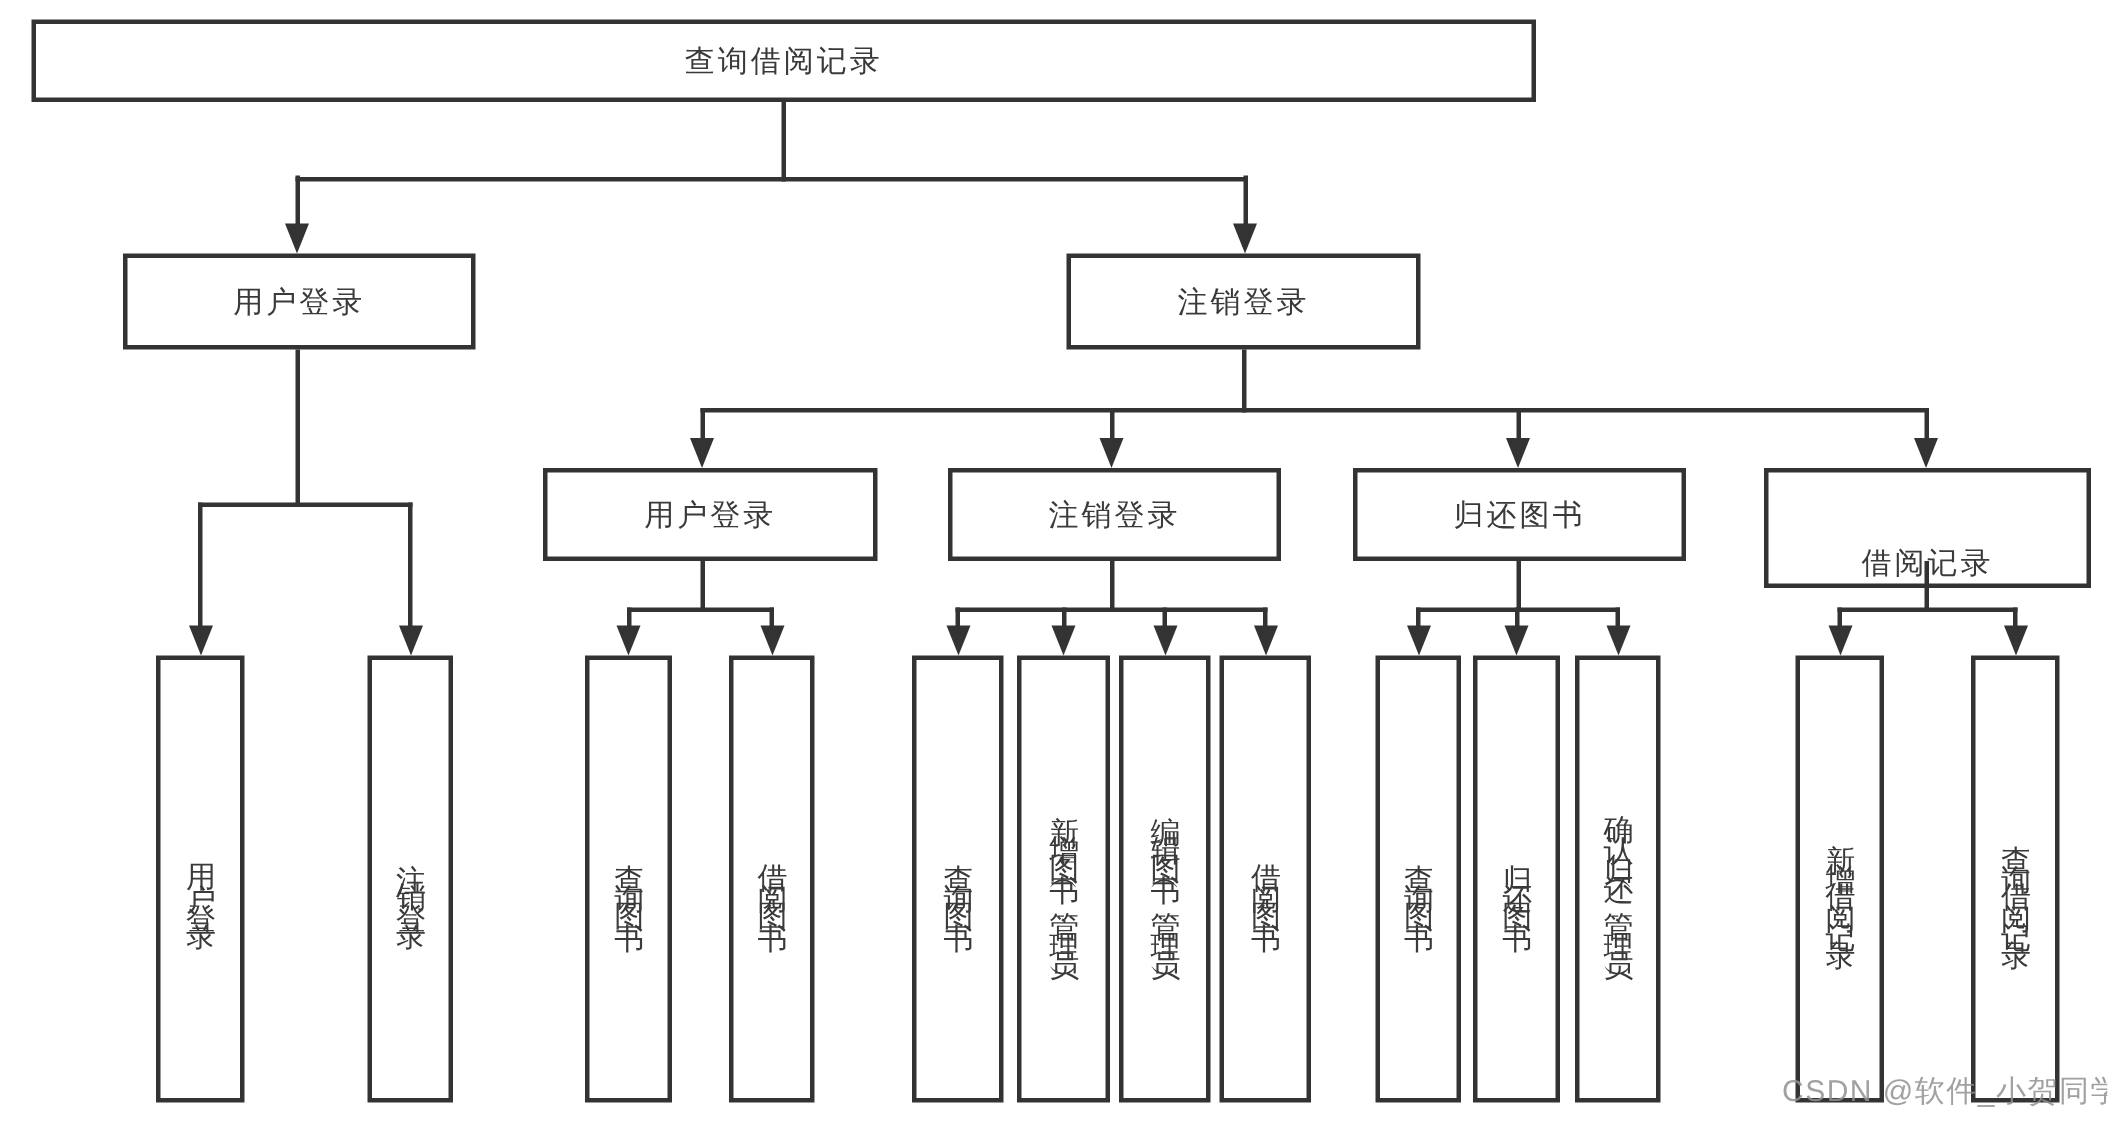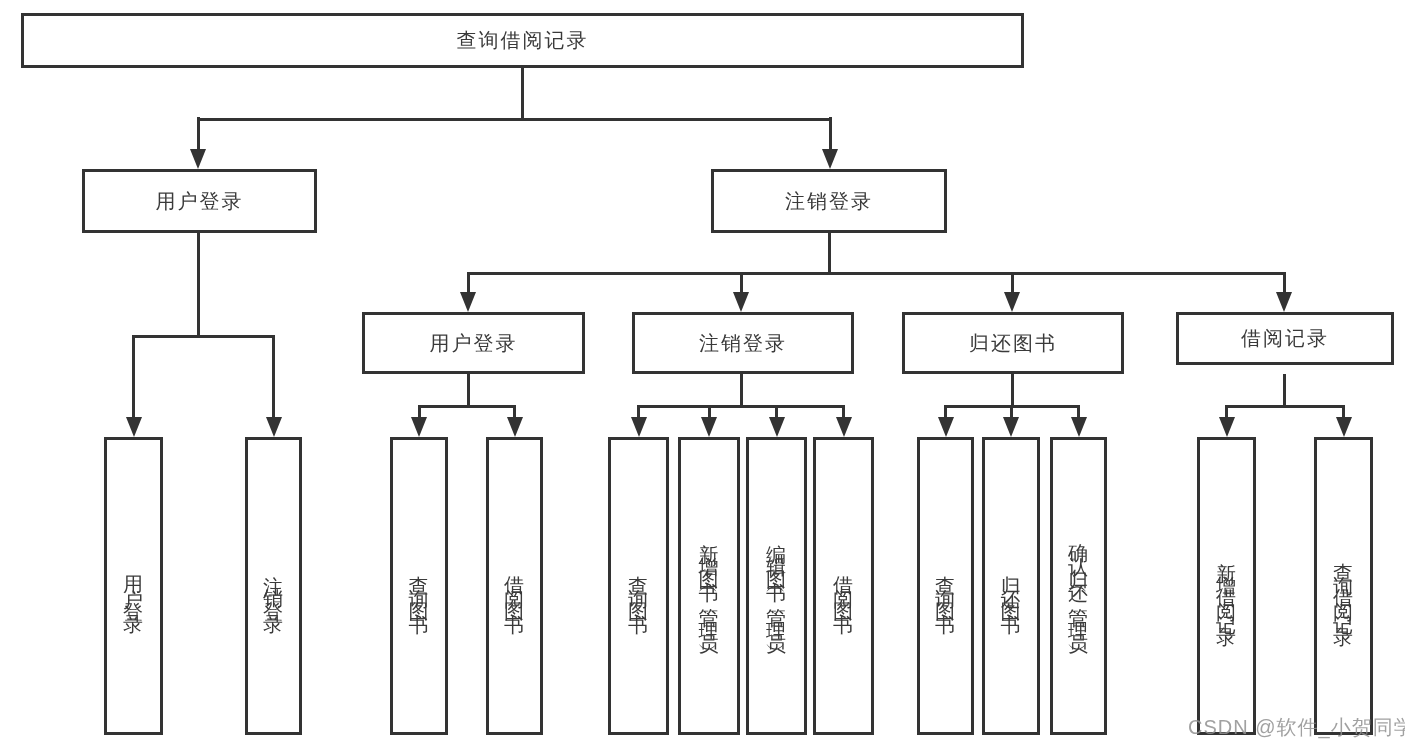--- a/index.html
+++ b/index.html
@@ -79,21 +79,21 @@
 
   <div class="box" style="left:362px; top:312px; width:223px; height:62px;">
     <span>用户登录</span>
   </div>
   <div class="box" style="left:632px; top:312px; width:222px; height:62px;">
     <span>注销登录</span>
   </div>
   <div class="box" style="left:902px; top:312px; width:222px; height:62px;">
     <span>归还图书</span>
   </div>
-  <div class="box" style="left:1176px; top:312px; width:218px; height:53px;">
+  <div class="box" style="left:1176px; top:312px; width:218px; height:80px;align-items:flex-end;">
     <span>借阅记录</span>
   </div>
 
   <div class="box leaf" style="left:104px; width:59px;">
     <span>用户登录</span>
   </div>
   <div class="box leaf" style="left:245px; width:57px;">
     <span>注销登录</span>
   </div>
 

